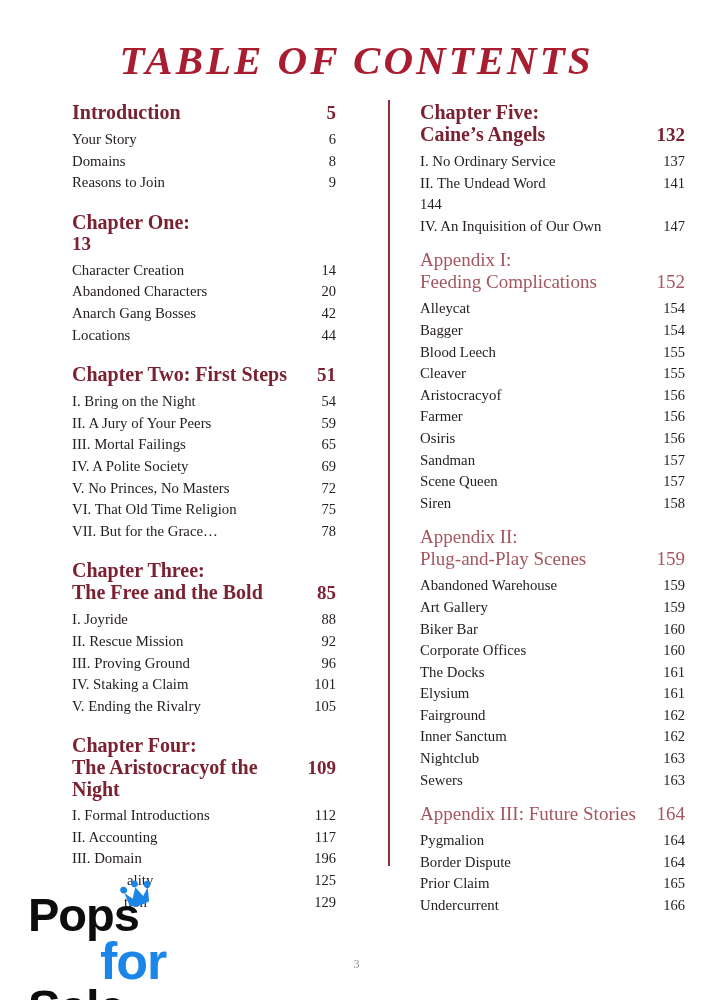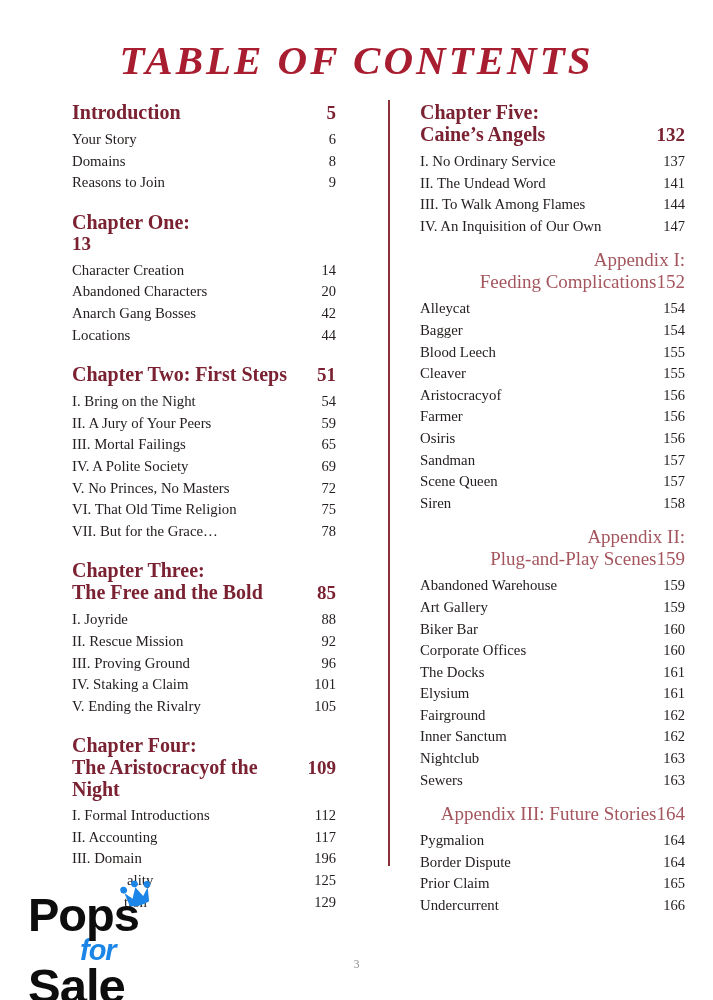--- a/index.html
+++ b/index.html
@@ -18,37 +18,37 @@
   .col{position:absolute;top:101px;}
   .col-left{left:72px;width:264px;}
   .col-right{left:420px;width:265px;}
   .divider{position:absolute;left:388px;top:100px;width:1.5px;height:766px;background:#8c3038;}
   .col-left .toc-section{margin-bottom:17px;}
   .col-right .toc-section{margin-bottom:12px;}
   
   .sec-head{margin-bottom:5px;}
   .head-line{display:flex;justify-content:space-between;align-items:baseline;
     font-weight:700;font-size:20px;line-height:22px;color:#7a2132;}
-  .sec-head.appendix .head-line{font-weight:400;font-size:19px;color:#a4555e;justify-content:flex-end;}
+  .sec-head.appendix .head-line{font-weight:400;font-size:19px;color:#a4555e;}
   .head-page{font-weight:700;font-size:19px;}
   .sec-head.appendix .head-page{font-weight:400;}
   
   .entry{display:flex;justify-content:space-between;align-items:baseline;
     font-size:14.8px;line-height:21.6px;color:#262020;}
   .entry .entry-page{font-size:14.5px;}
   
   .page-footer{position:absolute;left:0;bottom:30px;width:100%;text-align:center;
     font-size:11.5px;color:#8a8a8a;font-family:"Liberation Serif",serif;}
   
   .watermark{position:absolute;left:28px;top:893px;width:200px;
     font-family:"Liberation Sans",sans-serif;font-weight:700;color:#0d0d0d;
     line-height:0.93;background:transparent;}
   .wm-row1{position:relative;display:inline-block;font-size:47px;letter-spacing:-1px;}
   .crown{position:absolute;top:-13px;right:-16px;width:36px;height:28px;transform:rotate(-14deg);}
-  .wm-row2{font-size:29px;color:#1b86e8;margin-left:52px;letter-spacing:-1px;font-style:italic;}
+  .wm-row2{font-size:52px;color:#1b86e8;margin-left:72px;letter-spacing:-1px;}
   .wm-row3{font-size:49px;letter-spacing:-1px;}
   .wm-row2,.wm-row3{display:block;}
 </style>
 </head>
 <body>
 
 <div class="page">
 
   <h1 class="page-title">TABLE OF CONTENTS</h1>
 
@@ -229,21 +229,20 @@
     <div class="entries">
           <div class="entry">
             <span class="entry-label">I. No Ordinary Service</span>
             <span class="entry-page">137</span>
           </div>
           <div class="entry">
             <span class="entry-label">II. The Undead Word</span>
             <span class="entry-page">141</span>
           </div>
           <div class="entry">
-            <span class="entry-label">III. To Walk Among Flames</span>
             <span class="entry-page">144</span>
           </div>
           <div class="entry">
             <span class="entry-label">IV. An Inquisition of Our Own</span>
             <span class="entry-page">147</span>
           </div>
         </div>
   </section>
 
   <section class="toc-section">

